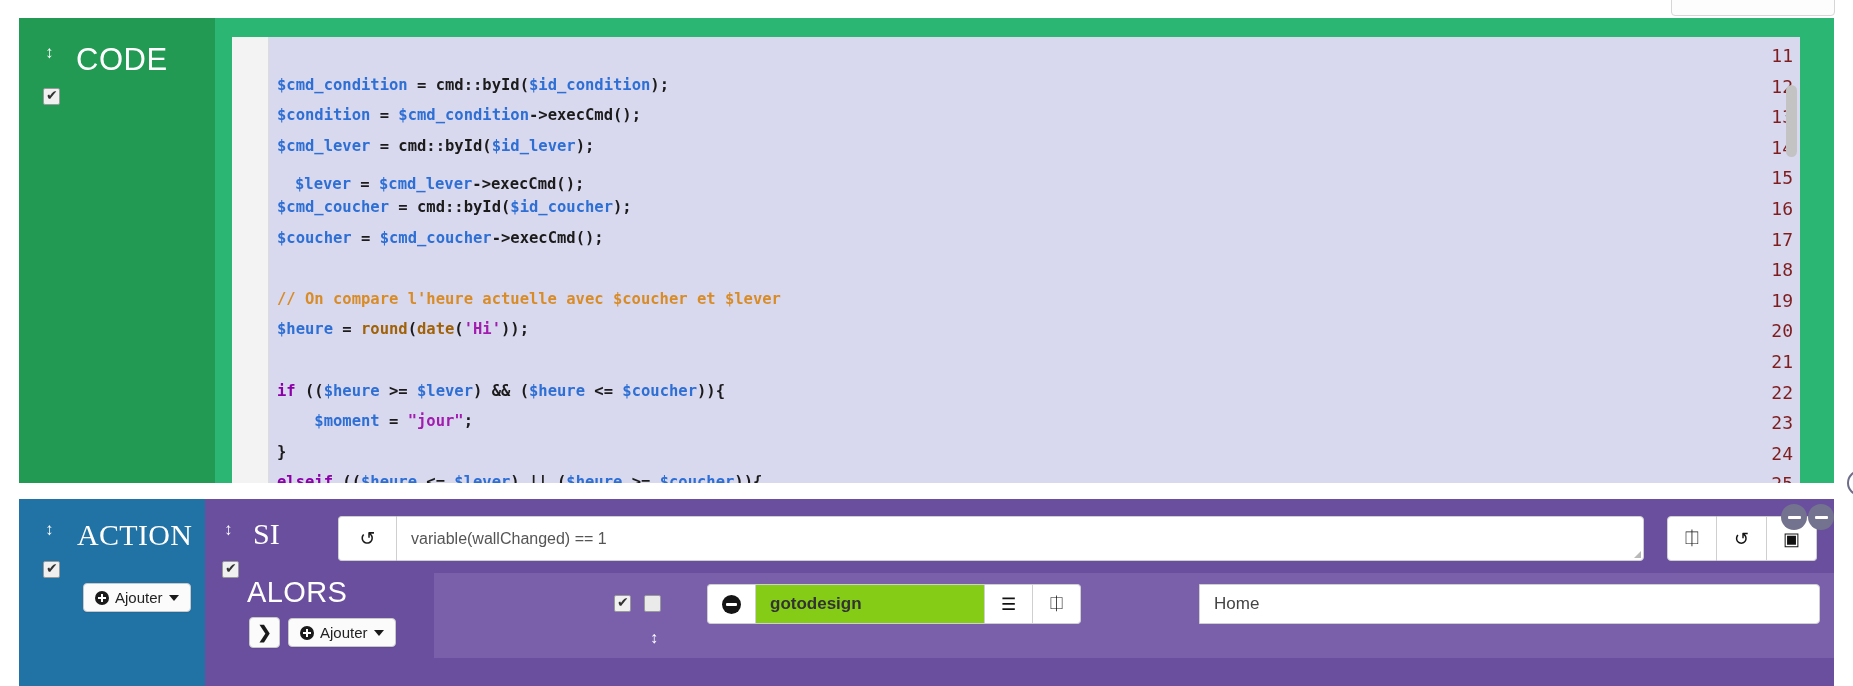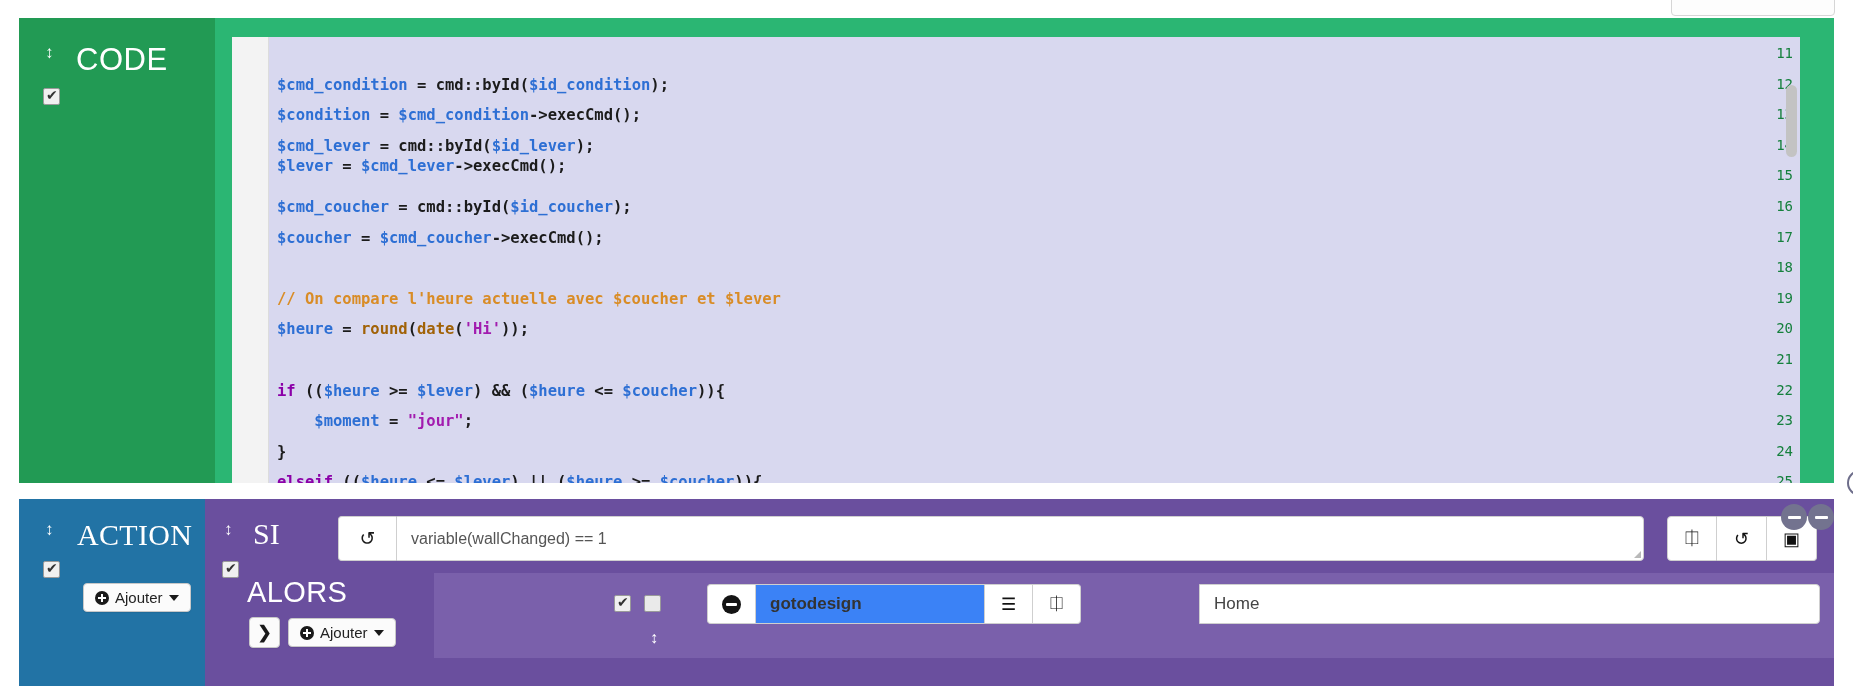--- a/index.html
+++ b/index.html
@@ -51,21 +51,21 @@
   .editor {
     position:absolute; left:213px; top:19px; width:1568px; height:446px;
     background:#d8d8ef; overflow:hidden;
   }
   .gutter {
     position:absolute; left:0; top:0; width:37px; height:446px;
     background:#f3f3f3; border-right:1px solid #dcdcdc;
   }
   .gutter-num {
     position:absolute; right:7px; width:30px; text-align:right;
-    color:#15803d; font-size:14px;
+    color:#7f1d1d; font-size:18px;
     font-family:"DejaVu Sans Mono", monospace;
   }
   .code-line {
     position:absolute; left:45px; white-space:pre;
     font-family:"DejaVu Sans Mono", monospace;
     font-size:15.5px; color:#1b1b1b;font-weight:bold;
   }
   .tk-var  { color:#2d6fd4; }
   .tk-kw   { color:#8b00a8; }
   .tk-str  { color:#a21caf; }
@@ -176,21 +176,21 @@
   .cmd-group { position:absolute; left:273px; top:11px; height:40px; display:flex; }
   .cmd-minus {
     width:48px; background:#ffffff; border:1px solid #cfcfcf; border-right:none;
     border-radius:4px 0 0 4px; display:flex; align-items:center; justify-content:center;
   }
   .minus-dark {
     width:19px;height:19px;border-radius:50%;background:#141414;position:relative;
   }
   .minus-dark::before{content:"";position:absolute;left:4px;top:8px;width:11px;height:3px;background:#fff;border-radius:1px;}
   .cmd-name {
-    width:230px; background:#3b82f6; border:1px solid #cfcfcf;
+    width:230px; background:#84cc16; border:1px solid #cfcfcf;
     display:flex; align-items:center; padding:0 14px;
     font-size:17px; font-weight:bold; color:#333;
   }
   .cmd-ic {
     width:48px; background:#ffffff; border:1px solid #cfcfcf; border-left:none;
     display:flex; align-items:center; justify-content:center; font-size:17px; color:#111;
   }
   .cmd-ic.last { border-radius:0 4px 4px 0; }
 
   .design-group { position:absolute; left:765px; top:11px; height:40px; display:flex; }
@@ -231,21 +231,21 @@
       <div id="code-lines">
           <div class="gutter-num" style="top: 8px;">11</div>
           <div class="code-line" style="top: 8px;"></div>
           <div class="gutter-num" style="top: 38.6px;">12</div>
           <div class="code-line" style="top: 38.6px;"><span class="tk-var">$cmd_condition</span><span class="tk-plain"> = </span><span class="tk-plain">cmd::byId(</span><span class="tk-var">$id_condition</span><span class="tk-plain">);</span></div>
           <div class="gutter-num" style="top: 69.2px;">13</div>
           <div class="code-line" style="top: 69.2px;"><span class="tk-var">$condition</span><span class="tk-plain"> = </span><span class="tk-var">$cmd_condition</span><span class="tk-plain">-&gt;execCmd();</span></div>
           <div class="gutter-num" style="top: 99.8px;">14</div>
           <div class="code-line" style="top: 99.8px;"><span class="tk-var">$cmd_lever</span><span class="tk-plain"> = </span><span class="tk-plain">cmd::byId(</span><span class="tk-var">$id_lever</span><span class="tk-plain">);</span></div>
           <div class="gutter-num" style="top: 130.4px;">15</div>
-          <div class="code-line" style="top: 120px;"><span class="tk-var">$lever</span><span class="tk-plain"> = </span><span class="tk-var">$cmd_lever</span><span class="tk-plain">-&gt;execCmd();</span></div>
+          <div class="code-line" style="top: 138px; margin-left: 18px;"><span class="tk-var">$lever</span><span class="tk-plain"> = </span><span class="tk-var">$cmd_lever</span><span class="tk-plain">-&gt;execCmd();</span></div>
           <div class="gutter-num" style="top: 161px;">16</div>
           <div class="code-line" style="top: 161px;"><span class="tk-var">$cmd_coucher</span><span class="tk-plain"> = </span><span class="tk-plain">cmd::byId(</span><span class="tk-var">$id_coucher</span><span class="tk-plain">);</span></div>
           <div class="gutter-num" style="top: 191.6px;">17</div>
           <div class="code-line" style="top: 191.6px;"><span class="tk-var">$coucher</span><span class="tk-plain"> = </span><span class="tk-var">$cmd_coucher</span><span class="tk-plain">-&gt;execCmd();</span></div>
           <div class="gutter-num" style="top: 222.2px;">18</div>
           <div class="code-line" style="top: 222.2px;"></div>
           <div class="gutter-num" style="top: 252.8px;">19</div>
           <div class="code-line" style="top: 252.8px;"><span class="tk-cmt">// On compare l'heure actuelle avec $coucher et $lever</span></div>
           <div class="gutter-num" style="top: 283.4px;">20</div>
           <div class="code-line" style="top: 283.4px;"><span class="tk-var">$heure</span><span class="tk-plain"> = </span><span class="tk-call">round</span><span class="tk-plain">(</span><span class="tk-call">date</span><span class="tk-plain">(</span><span class="tk-str">'Hi'</span><span class="tk-plain">));</span></div>

